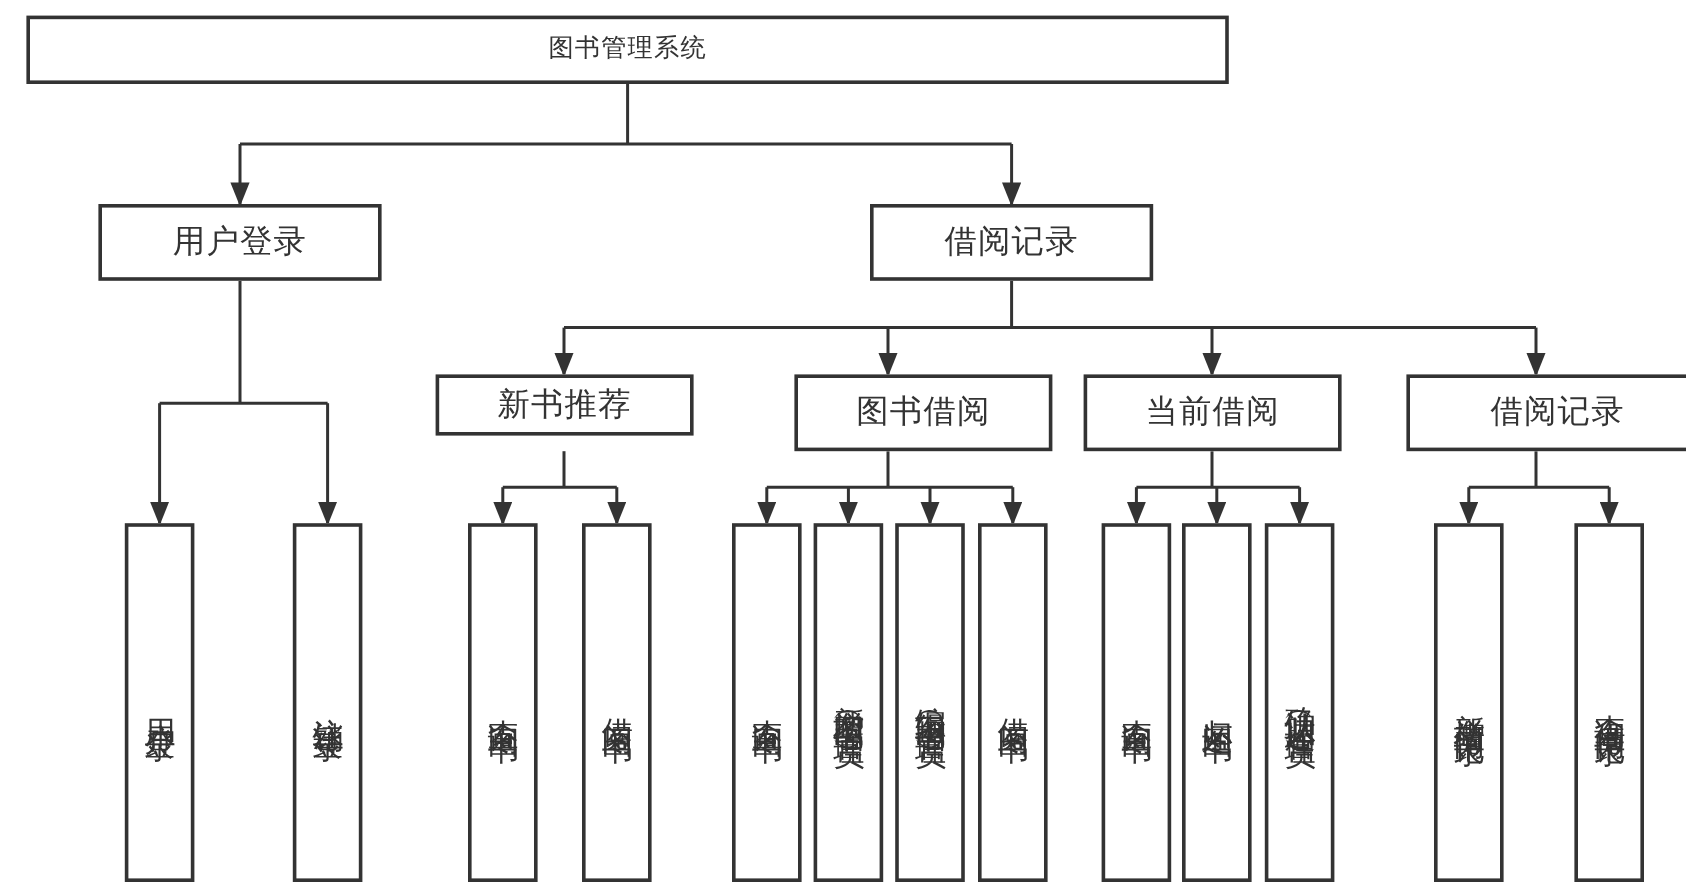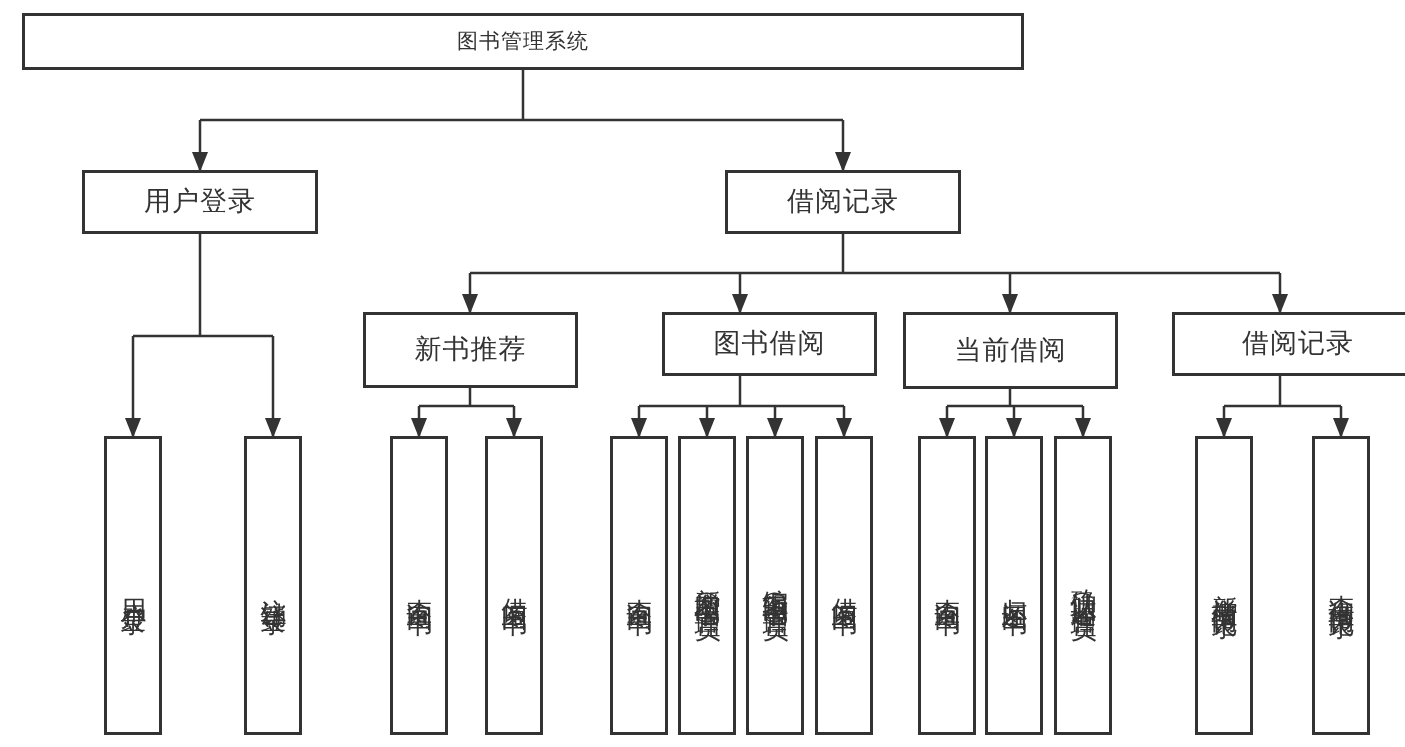--- a/index.html
+++ b/index.html
@@ -105,23 +105,23 @@
       <path d="M1224 406 V436" marker-end="url(#arrow)"></path>
       <path d="M1341 406 V436" marker-end="url(#arrow)"></path>
     </g>
   </svg>
 
   <div class="box h-box root-box" style="left:22px;top:13px;width:1002px;height:57px;">图书管理系统</div>
 
   <div class="box h-box" style="left:82px;top:170px;width:236px;height:64px;">用户登录</div>
   <div class="box h-box" style="left:725px;top:170px;width:236px;height:64px;">借阅记录</div>
 
-  <div class="box h-box" style="left:363px;top:312px;width:215px;height:76px;">新书推荐</div>
+  <div class="box h-box" style="left:363px;top:312px;width:215px;height:51px;">新书推荐</div>
   <div class="box h-box" style="left:662px;top:312px;width:215px;height:64px;">图书借阅</div>
-  <div class="box h-box" style="left:903px;top:312px;width:215px;height:77px;">当前借阅</div>
+  <div class="box h-box" style="left:903px;top:312px;width:215px;height:64px;">当前借阅</div>
   <div class="box h-box" style="left:1172px;top:312px;width:252px;height:64px;">借阅记录</div>
 
   <div class="box v-box" style="left:104px;top:436px;width:58px;height:299px;">用户登录</div>
   <div class="box v-box" style="left:244px;top:436px;width:58px;height:299px;">注销登录</div>
 
   <div class="box v-box" style="left:390px;top:436px;width:58px;height:299px;">查询图书</div>
   <div class="box v-box" style="left:485px;top:436px;width:58px;height:299px;">借阅图书</div>
 
   <div class="box v-box" style="left:610px;top:436px;width:58px;height:299px;">查询图书</div>
   <div class="box v-box" style="left:678px;top:436px;width:58px;height:299px;">新增图书（管理员）</div>

